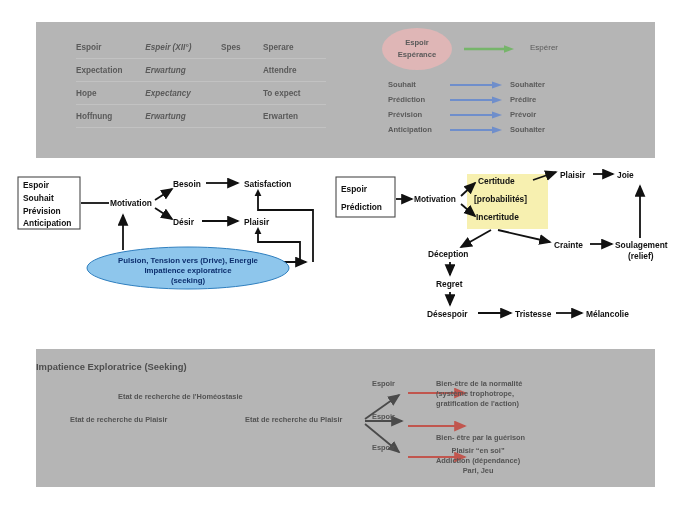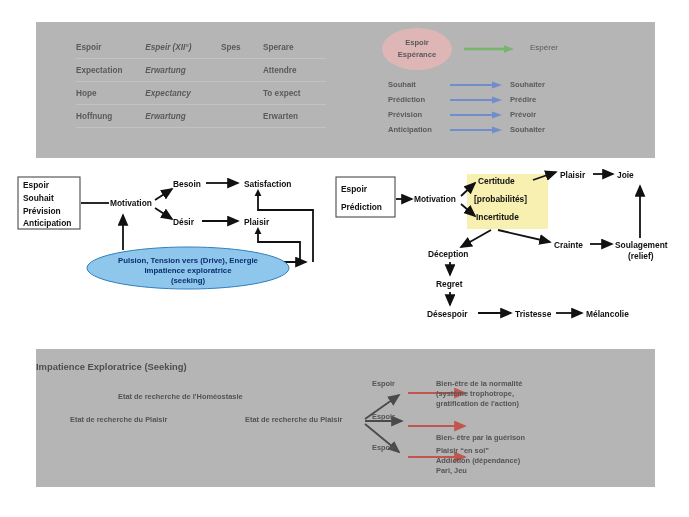--- a/index.html
+++ b/index.html
@@ -388,16 +388,16 @@
   <div class="bt-text" id="bp-center">Etat de recherche du Plaisir</div>
 
   <div class="bt-text" id="bp-esp1">Espoir</div>
   <div class="bt-text" id="bp-esp2">Espoir</div>
   <div class="bt-text" id="bp-esp3">Espoir</div>
 
   <div class="bt-text" id="bp-out1" style="white-space:pre;">Bien-être de la normalité
 (système trophotrope,
 gratification de l'action)</div>
   <div class="bt-text" id="bp-out2" style="white-space:pre;">Bien- être par la guérison</div>
-  <div class="bt-text" id="bp-out3" style="white-space:pre;">Plaisir “en soi”
+  <div class="bt-text" id="bp-out3" style="white-space:pre;text-align:center;">Plaisir “en soi”
 Addiction (dépendance)
 Pari, Jeu</div>
 </div>
 
 </body></html>

